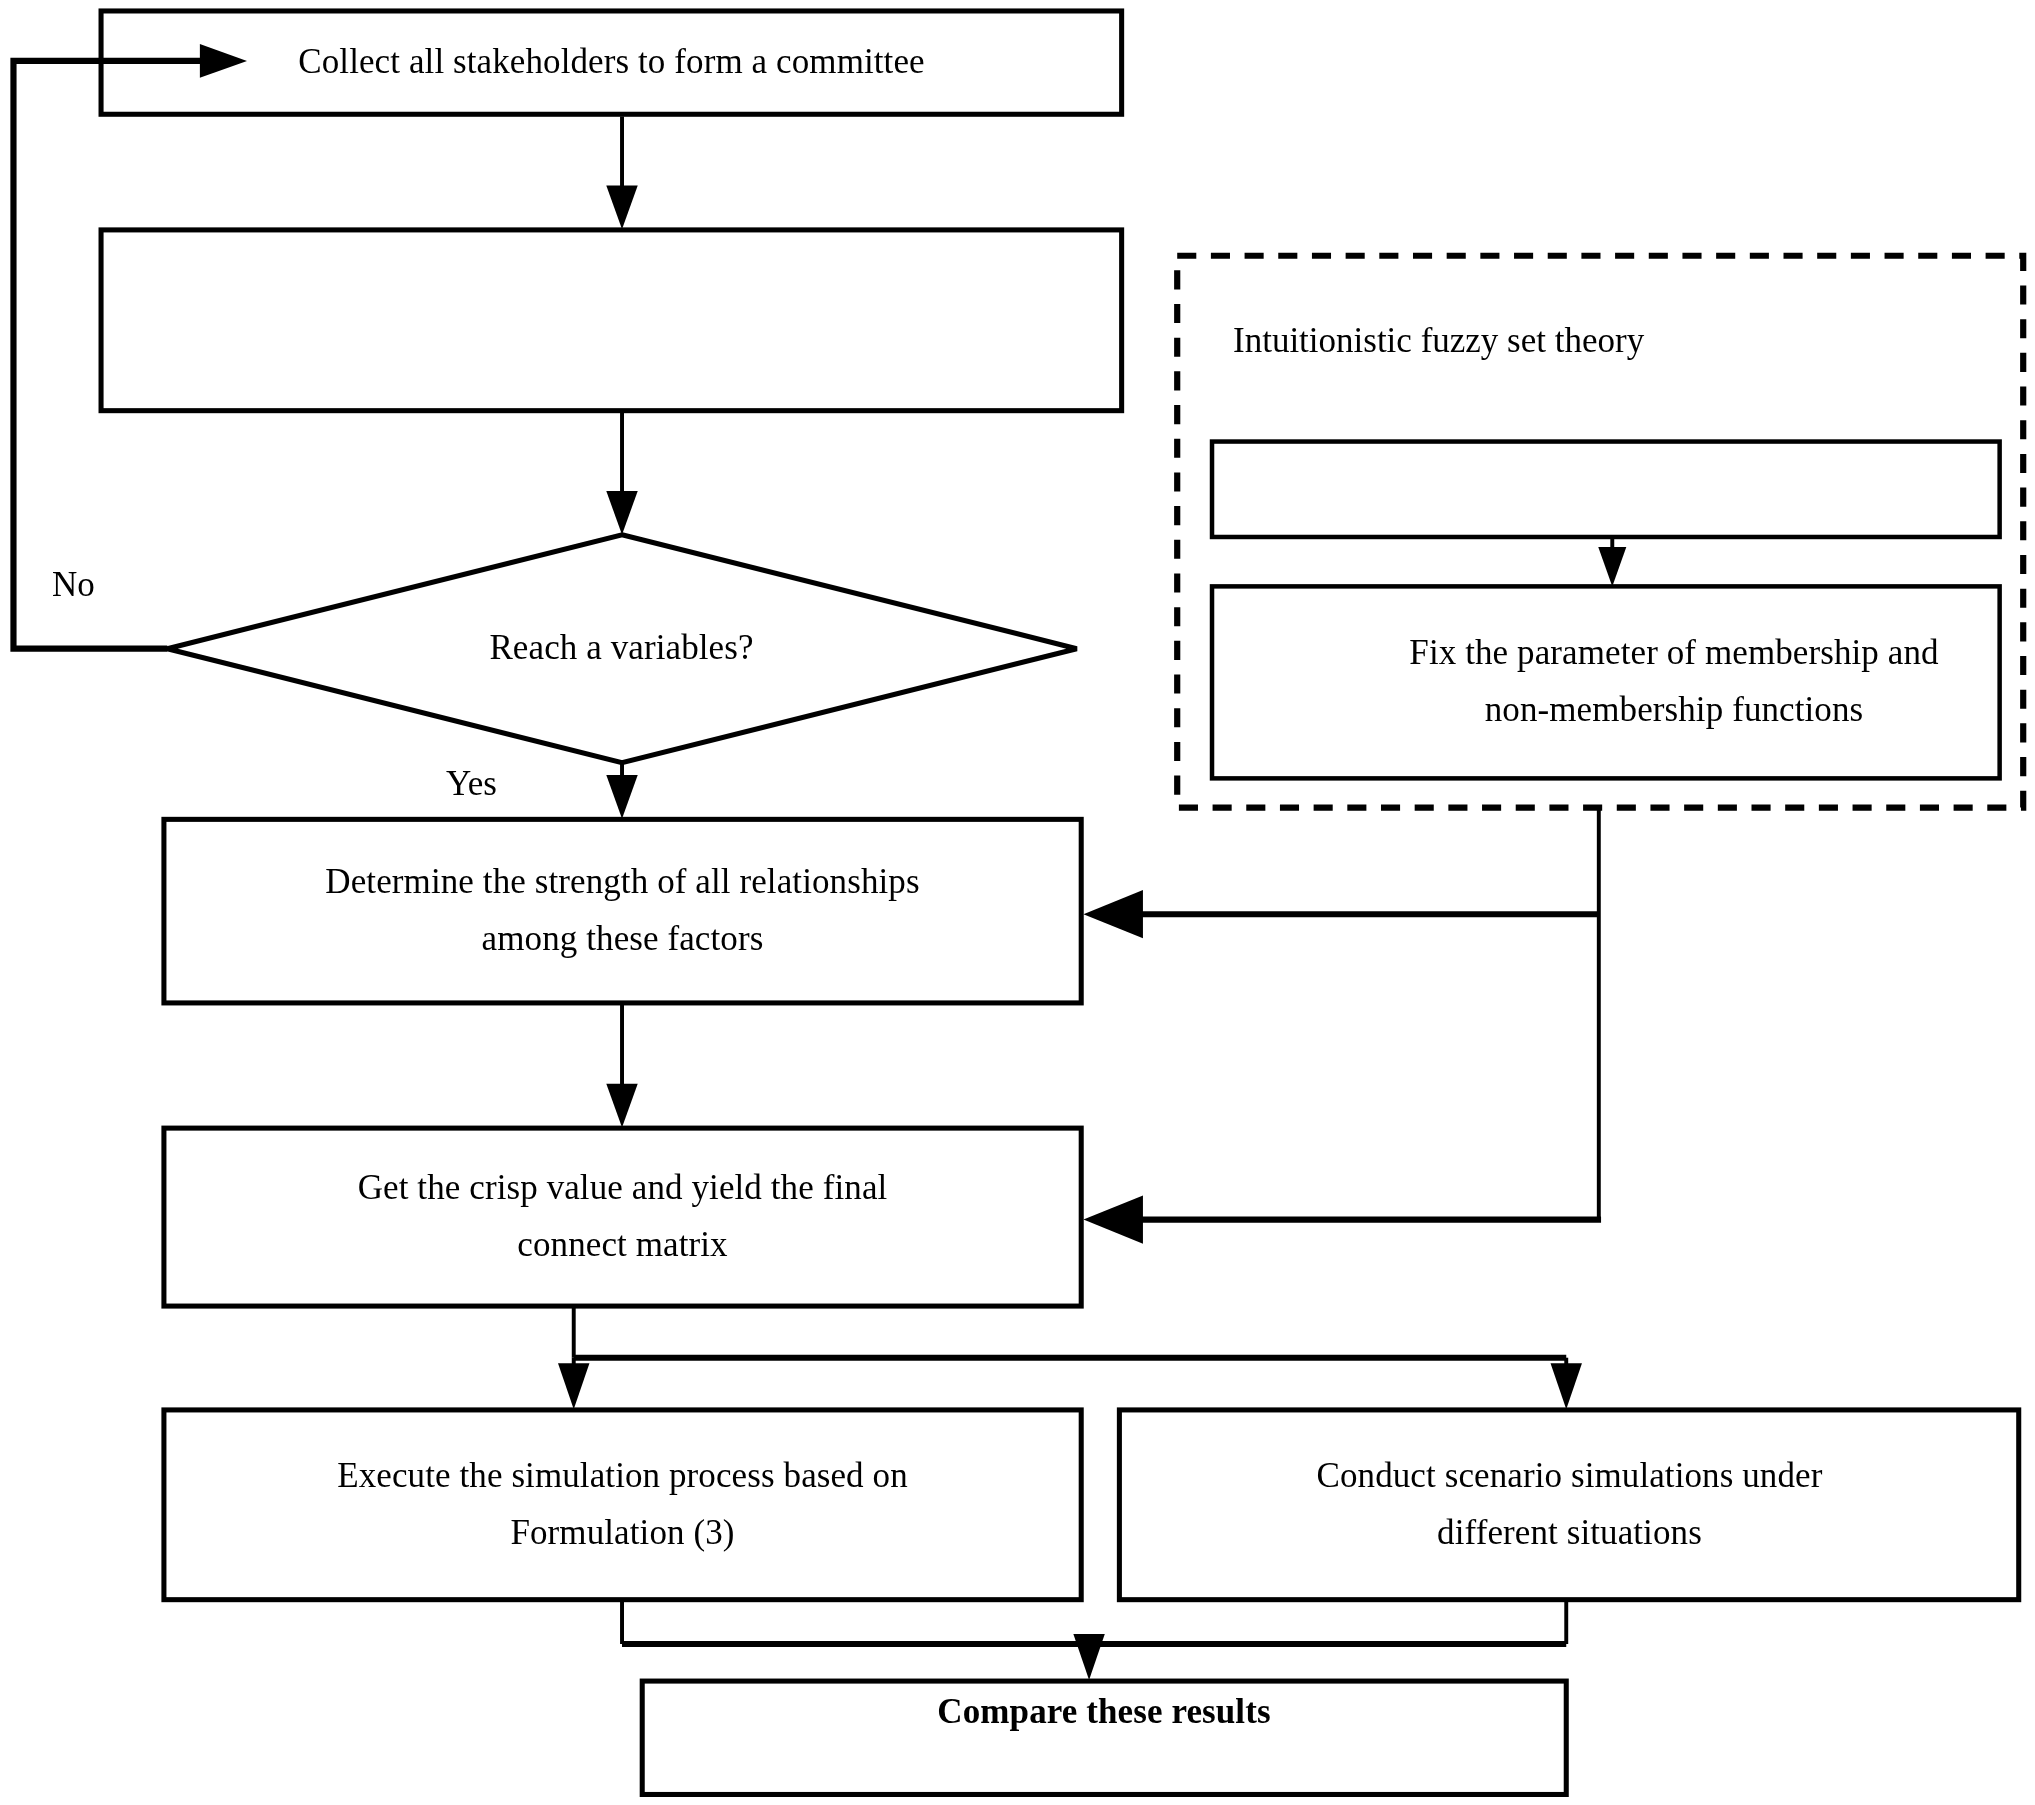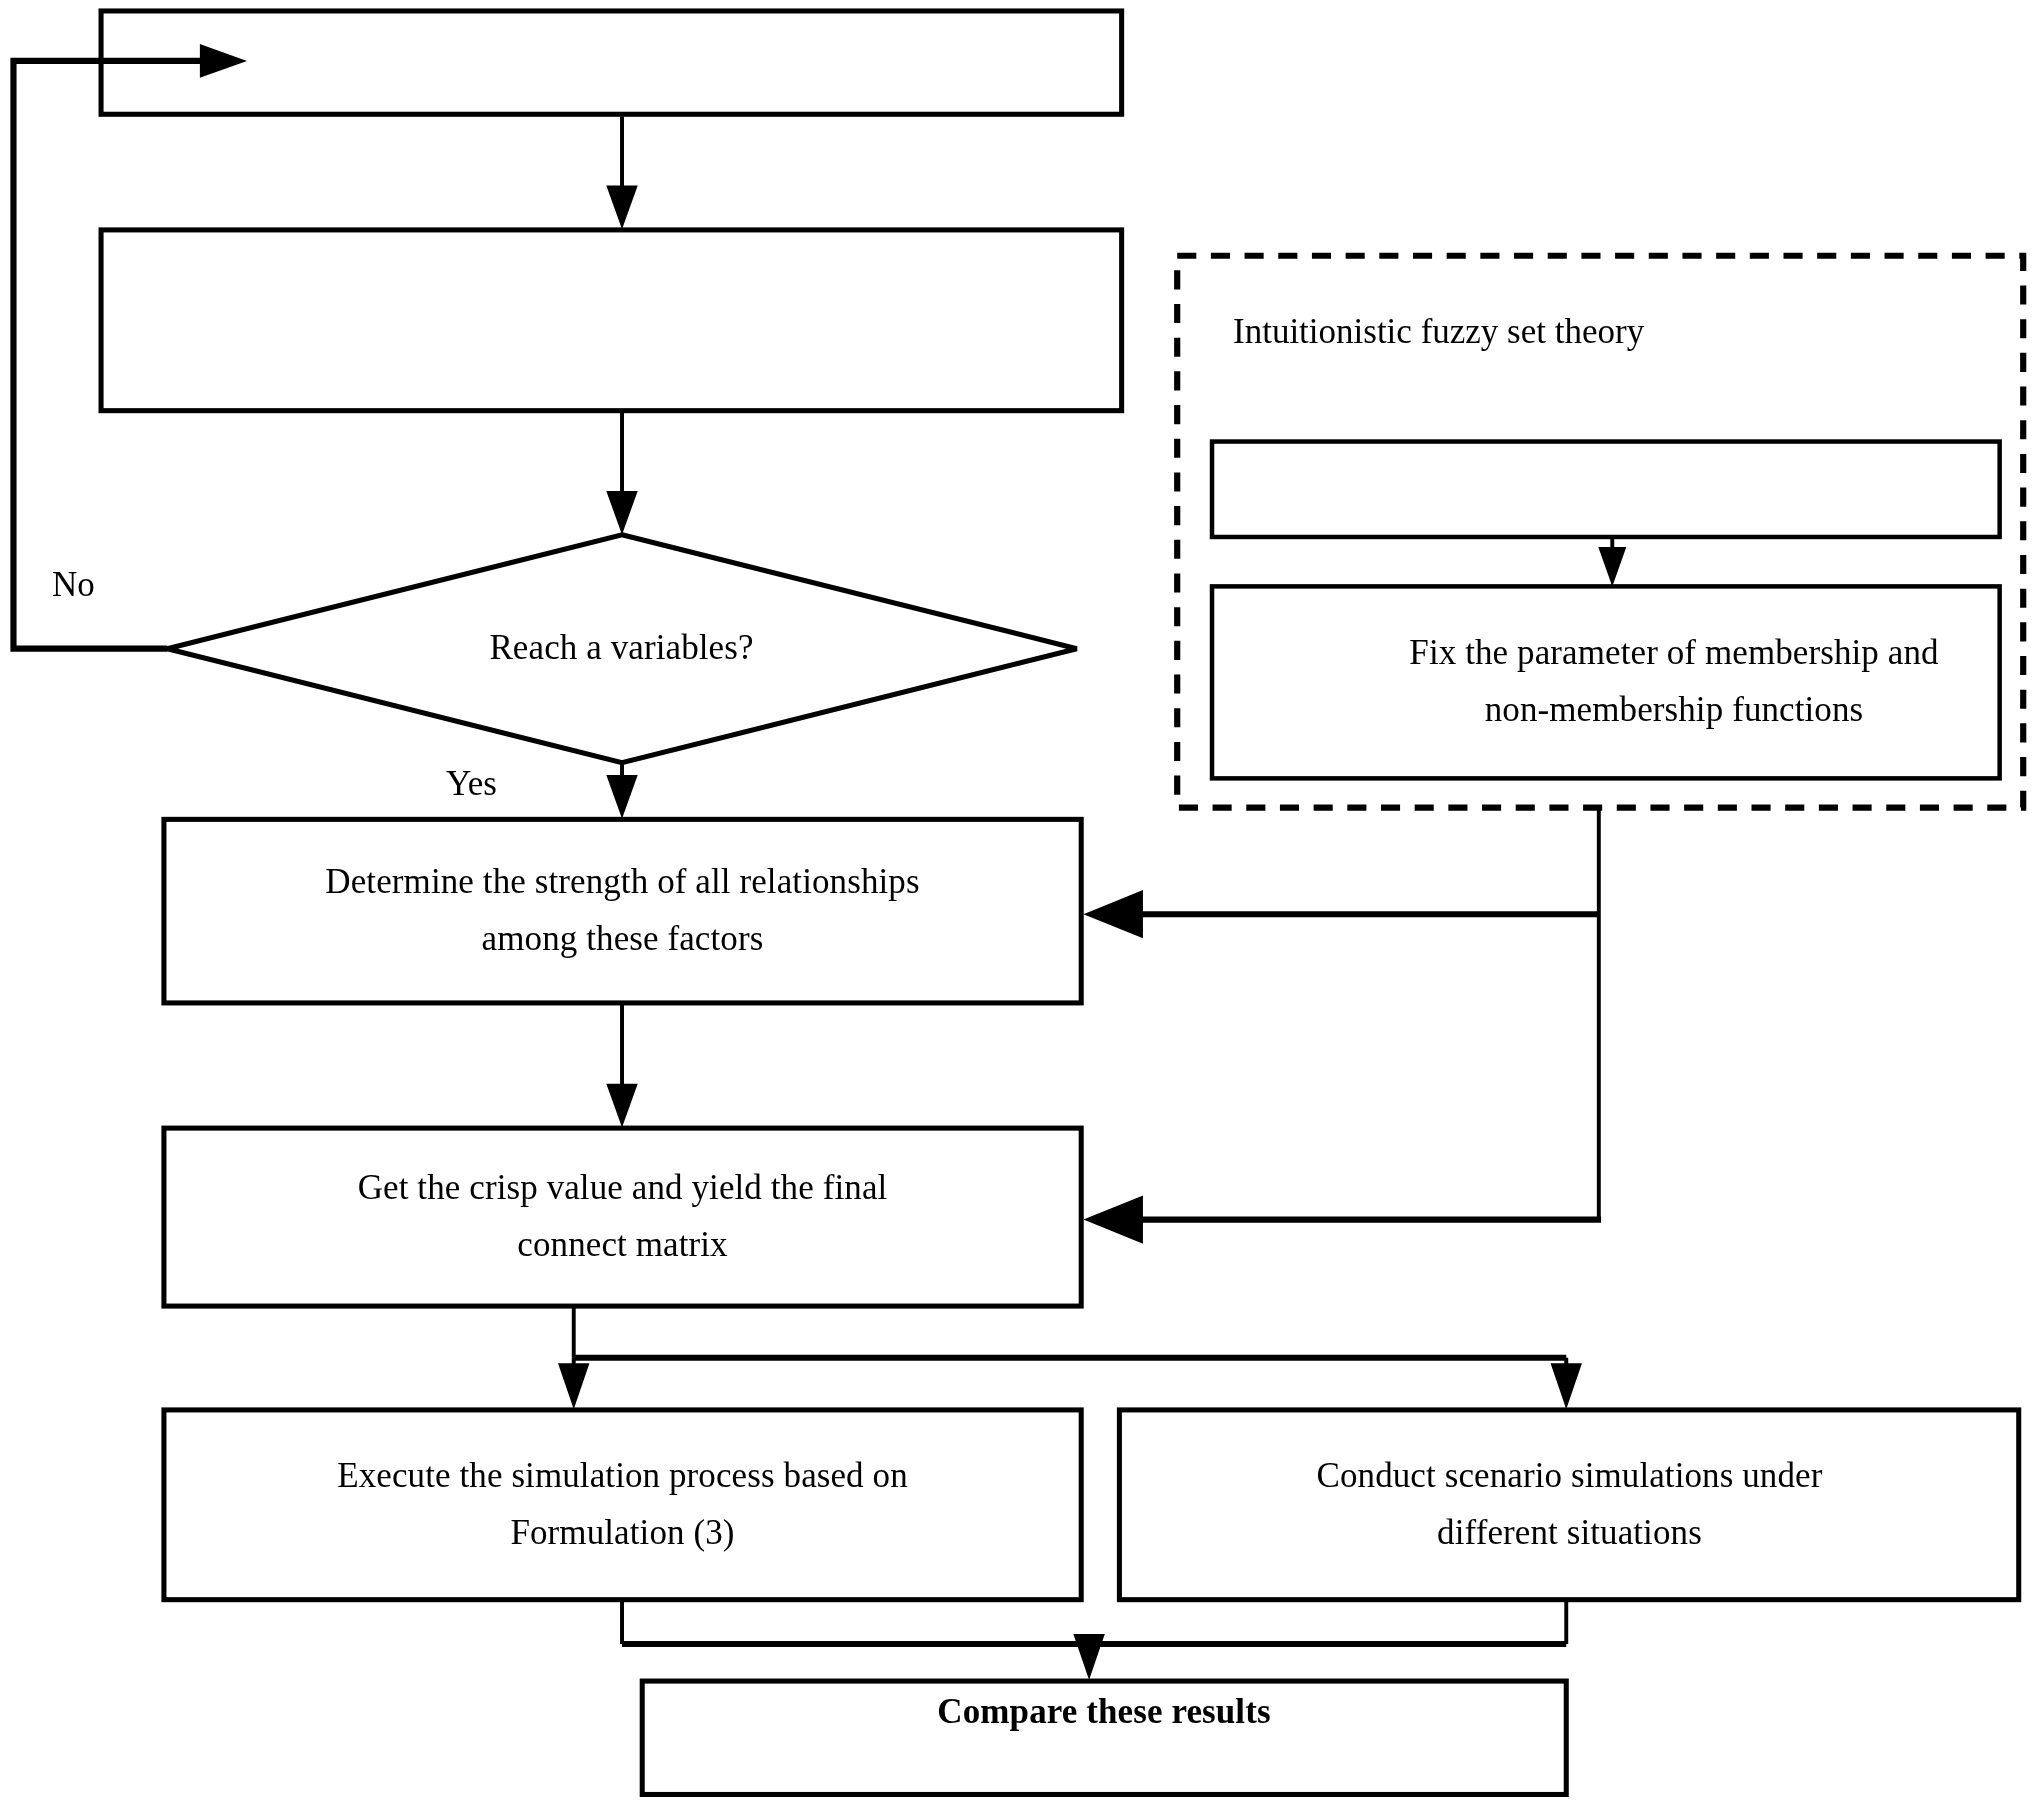--- a/index.html
+++ b/index.html
@@ -156,29 +156,30 @@
     <polygon class="arrowhead" points="2790,2510 2762,2428 2818,2428"></polygon>
 
     <line class="conn" x1="1108" y1="2849" x2="1108" y2="2928"></line>
     <line class="conn" x1="2790" y1="2849" x2="2790" y2="2928"></line>
     <line class="conn-thick" x1="1108" y1="2928" x2="2790" y2="2928"></line>
     <line class="conn" x1="1940" y1="2928" x2="1940" y2="2952"></line>
     <polygon class="arrowhead" points="1940,2992 1912,2910 1968,2910"></polygon>
 
   </svg>
 
+  <div class="node-text" style="left:101px; top:10.7px; width:1021px; height:103px;">Collect all stakeholders to form a committee</div>
 
 
   <div class="node-text" style="left:341px; top:615px; width:561px; height:67px;">Reach a variables?</div>
 
   <div class="edge-label" style="left:52px; top:567px;">No</div>
 
   <div class="edge-label" style="left:446px; top:766px;">Yes</div>
 
-  <div class="group-title" style="left:1233px; top:314px;">Intuitionistic fuzzy set theory</div>
+  <div class="group-title" style="left:1233px; top:323px;">Intuitionistic fuzzy set theory</div>
 
 
   <div class="node-text" style="left:1280px; top:586px; width:788px; height:192px;">Fix the parameter of membership and
 non-membership functions</div>
 
   <div class="node-text" style="left:164px; top:819px; width:917px; height:184px;">Determine the strength of all relationships
 among these factors</div>
 
   <div class="node-text" style="left:164px; top:1128px; width:917px; height:178px;">Get the crisp value and yield the final
 connect matrix</div>

